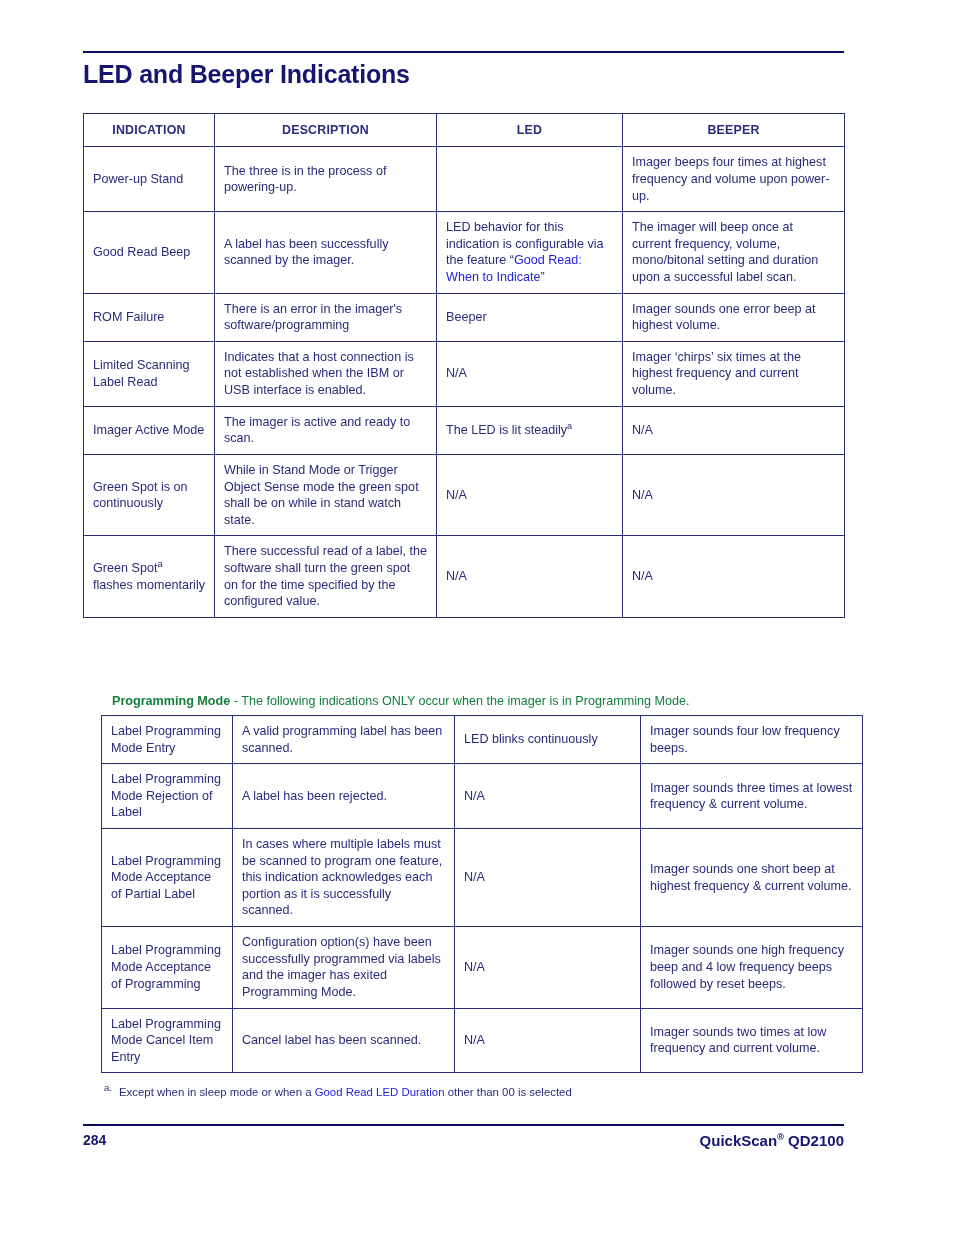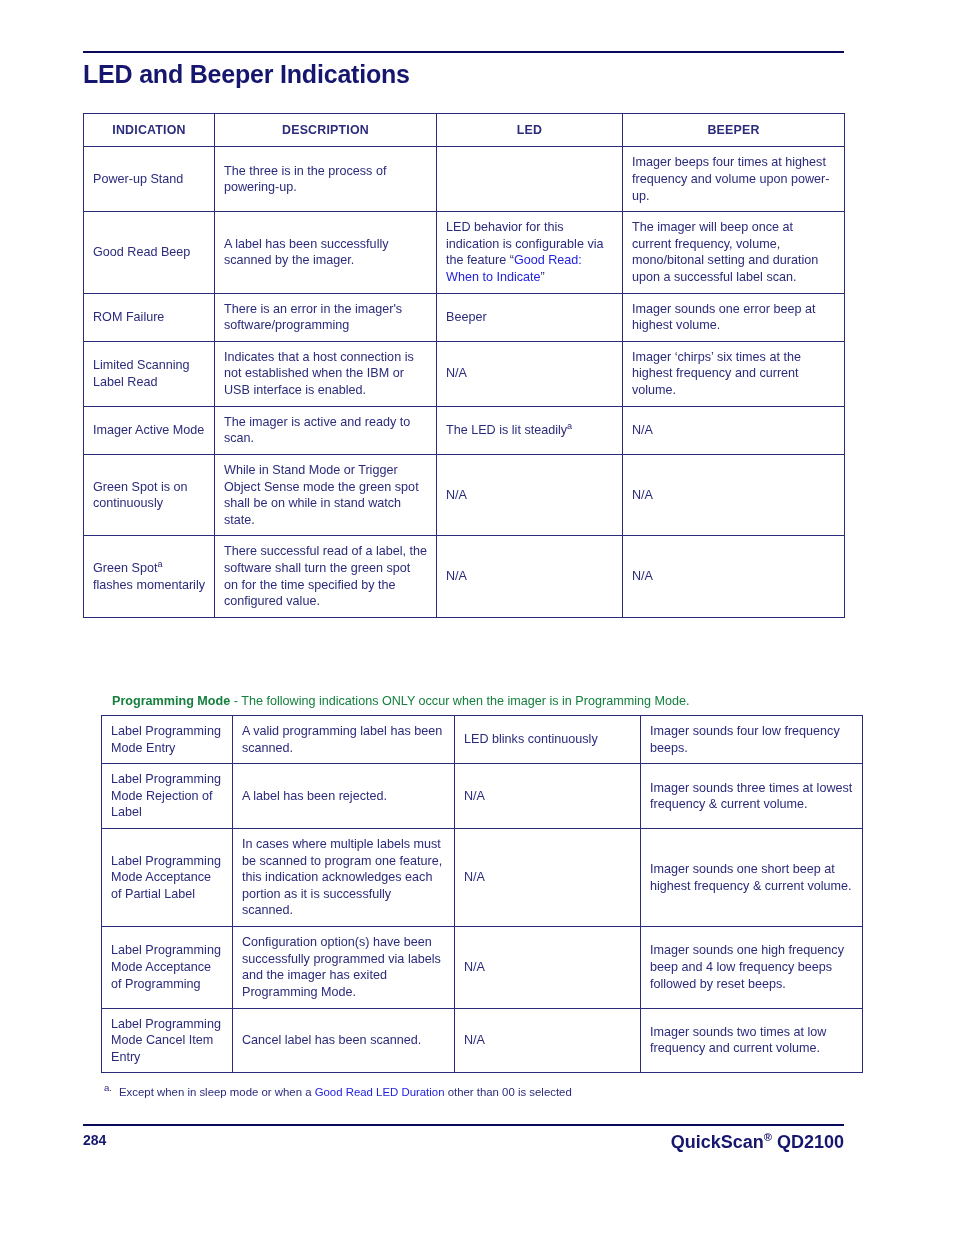--- a/index.html
+++ b/index.html
@@ -113,21 +113,21 @@
     left: 83px;
     top: 1132px;
     font-size: 14px;
     font-weight: bold;
     color: #16166e;
   }
   .footer-right {
     position: absolute;
     right: 110px;
     top: 1132px;
-    font-size: 18px;
+    font-size: 15px;
     font-weight: bold;
     color: #16166e;
   }
   .footer-right sup { font-size: 0.62em; vertical-align: super; line-height: 0; }
 </style>
 </head>
 <body>
 
 <div class="page">
 

